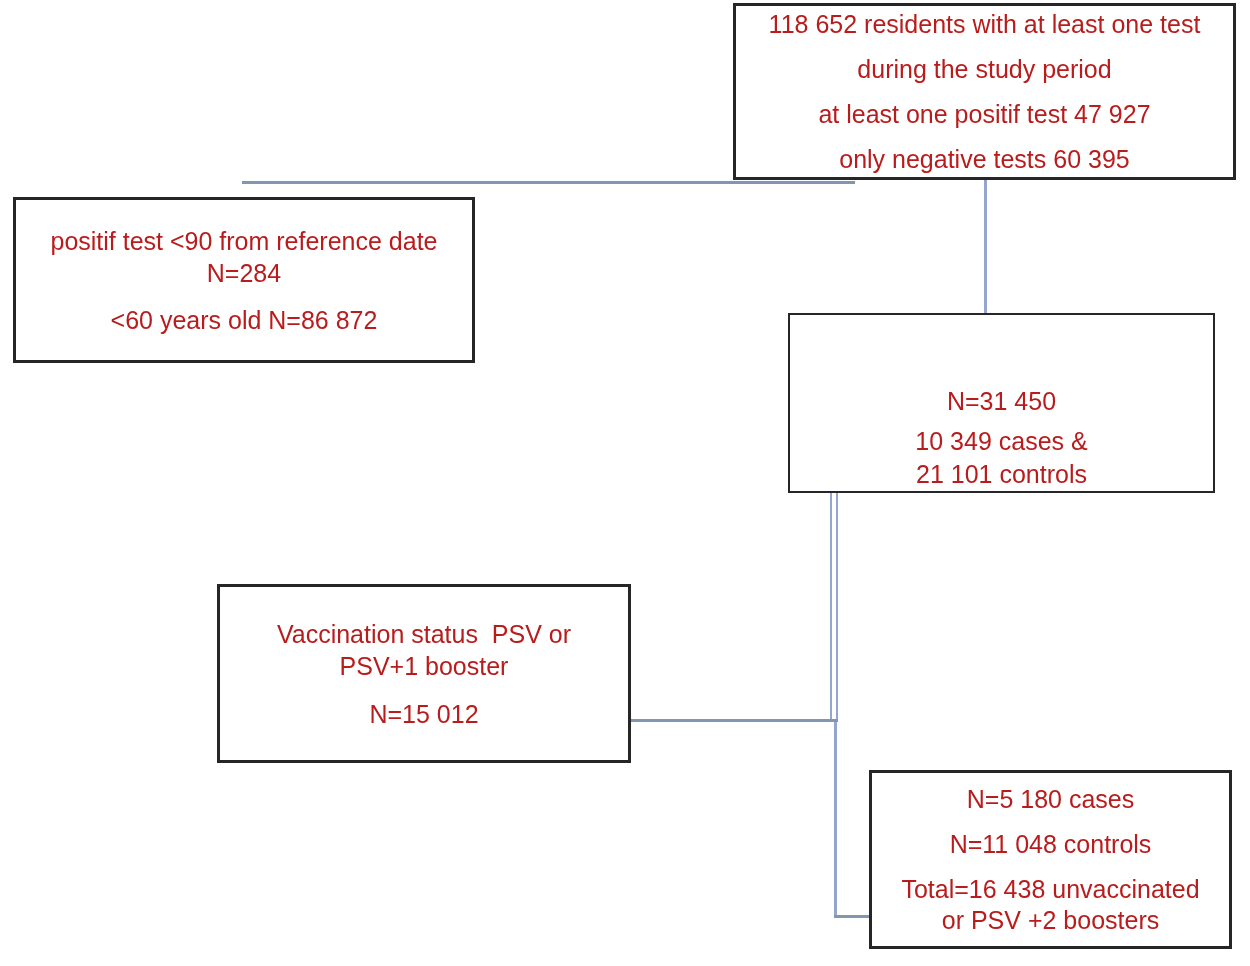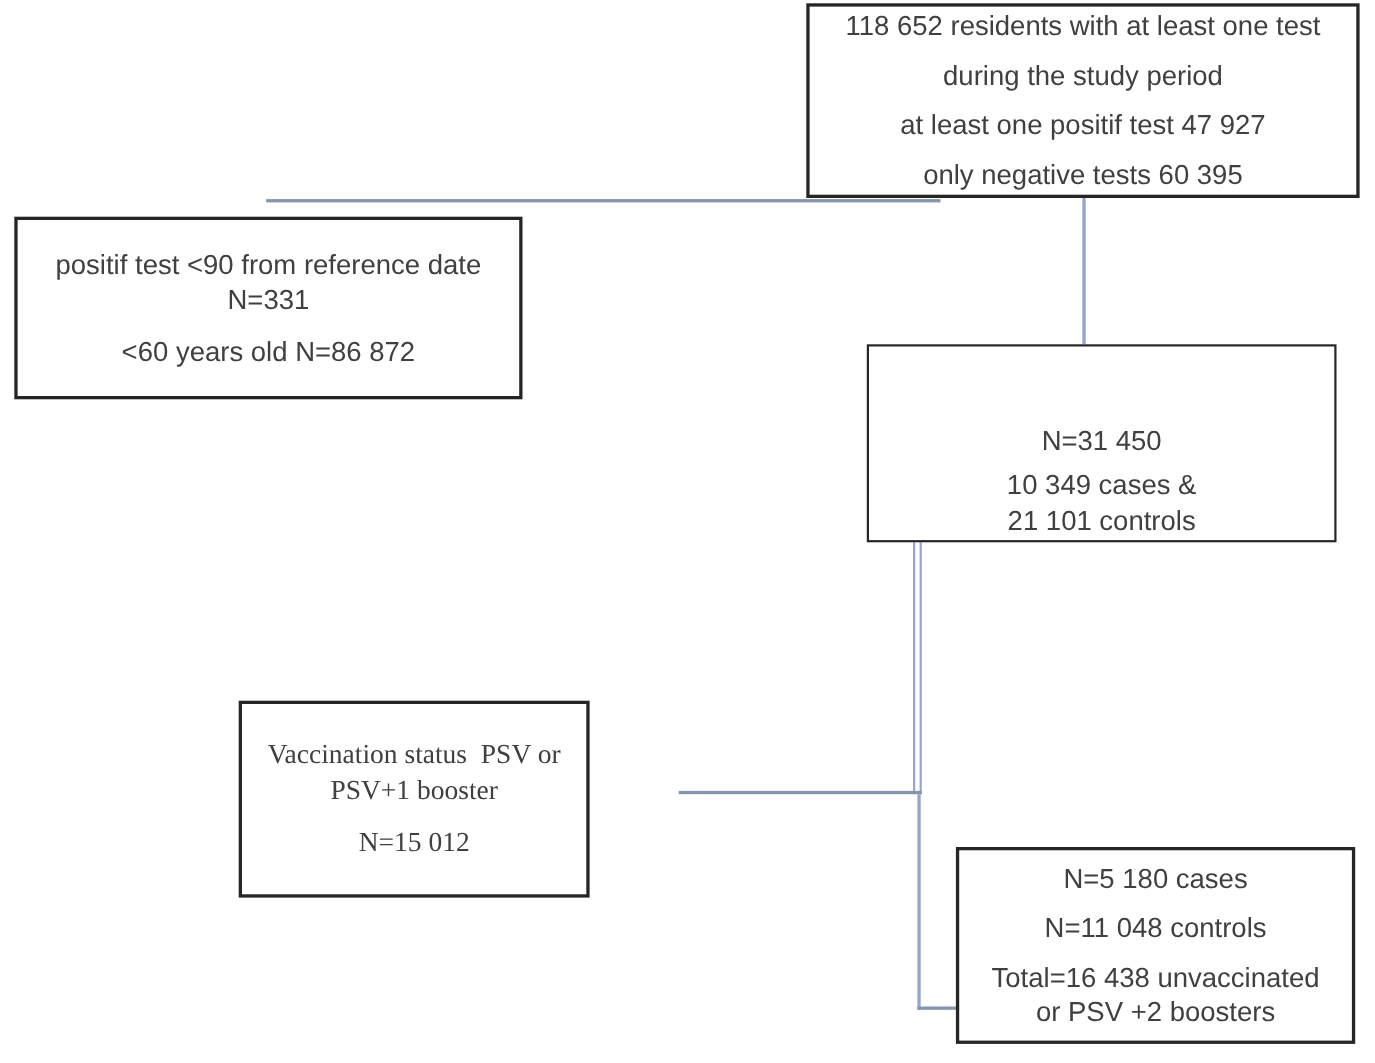--- a/index.html
+++ b/index.html
@@ -6,21 +6,21 @@
     margin: 0;
     padding: 0;
     background: #ffffff;
   }
   #stage {
     position: relative;
     width: 1250px;
     height: 966px;
     background: #ffffff;
     font-family: "Liberation Sans", sans-serif;
-    color: #404040;
+    color: #b91c1c;
     overflow: hidden;
   }
   .box {
     position: absolute;
     background: #ffffff;
     border: 3px solid #262626;
     display: flex;
     flex-direction: column;
     align-items: center;
     justify-content: center;
@@ -41,21 +41,21 @@
   .gap15 { margin-top: 15px; }
   .gap16 { margin-top: 16px; text-align: right; }
   .connector {
     position: absolute;
     z-index: 1;
   }
   
   #box-residents   { left: 733px; top: 3px;   width: 503px; height: 177px; }
   #box-exclusions  { left: 13px;  top: 197px; width: 462px; height: 166px; }
   #box-cohort      { left: 788px; top: 313px; width: 427px; height: 180px; border-width: 2px; justify-content: flex-end; }
-  #box-vaccination { left: 217px; top: 637px; width: 319px; height: 179px; font-family: Liberation Serif, serif; }
+  #box-vaccination { left: 217px; top: 584px; width: 414px; height: 179px; }
   #box-final       { left: 869px; top: 770px; width: 363px; height: 179px; }
   
   #conn-top-horizontal   { left: 242px; top: 181px; width: 613px; height: 3px; }
   #conn-top-vertical     { left: 984px; top: 178px; width: 3px;  height: 137px; }
   #conn-double-vertical-a{ left: 830px; top: 492px; width: 2px;  height: 230px; }
   #conn-double-vertical-b{ left: 836px; top: 492px; width: 2px;  height: 230px; }
   #conn-mid-horizontal   { left: 617px; top: 719px; width: 221px; height: 3px; }
   #conn-lower-vertical   { left: 834px; top: 722px; width: 3px;  height: 196px; }
   #conn-bottom-stub      { left: 834px; top: 915px; width: 38px; height: 3px; }
 </style>
@@ -74,21 +74,21 @@
 
   <div class="box" id="box-residents">
     <div class="line lh45">118 652 residents with at least one test</div>
     <div class="line lh45">during the study period</div>
     <div class="line lh45">at least one positif test 47 927</div>
     <div class="line lh45">only negative tests 60 395</div>
   </div>
 
   <div class="box" id="box-exclusions">
     <div class="line lh32">positif test &lt;90 from reference date</div>
-    <div class="line lh32">N=331</div>
+    <div class="line lh32">N=284</div>
     <div class="line lh32 gap15">&lt;60 years old N=86 872</div>
   </div>
 
   <div class="box" id="box-cohort">
     <div class="line lh32">N=31 450</div>
     <div class="line lh33 gap8">10 349 cases &amp;</div>
     <div class="line lh33">21 101 controls</div>
   </div>
 
   <div class="box" id="box-vaccination">

